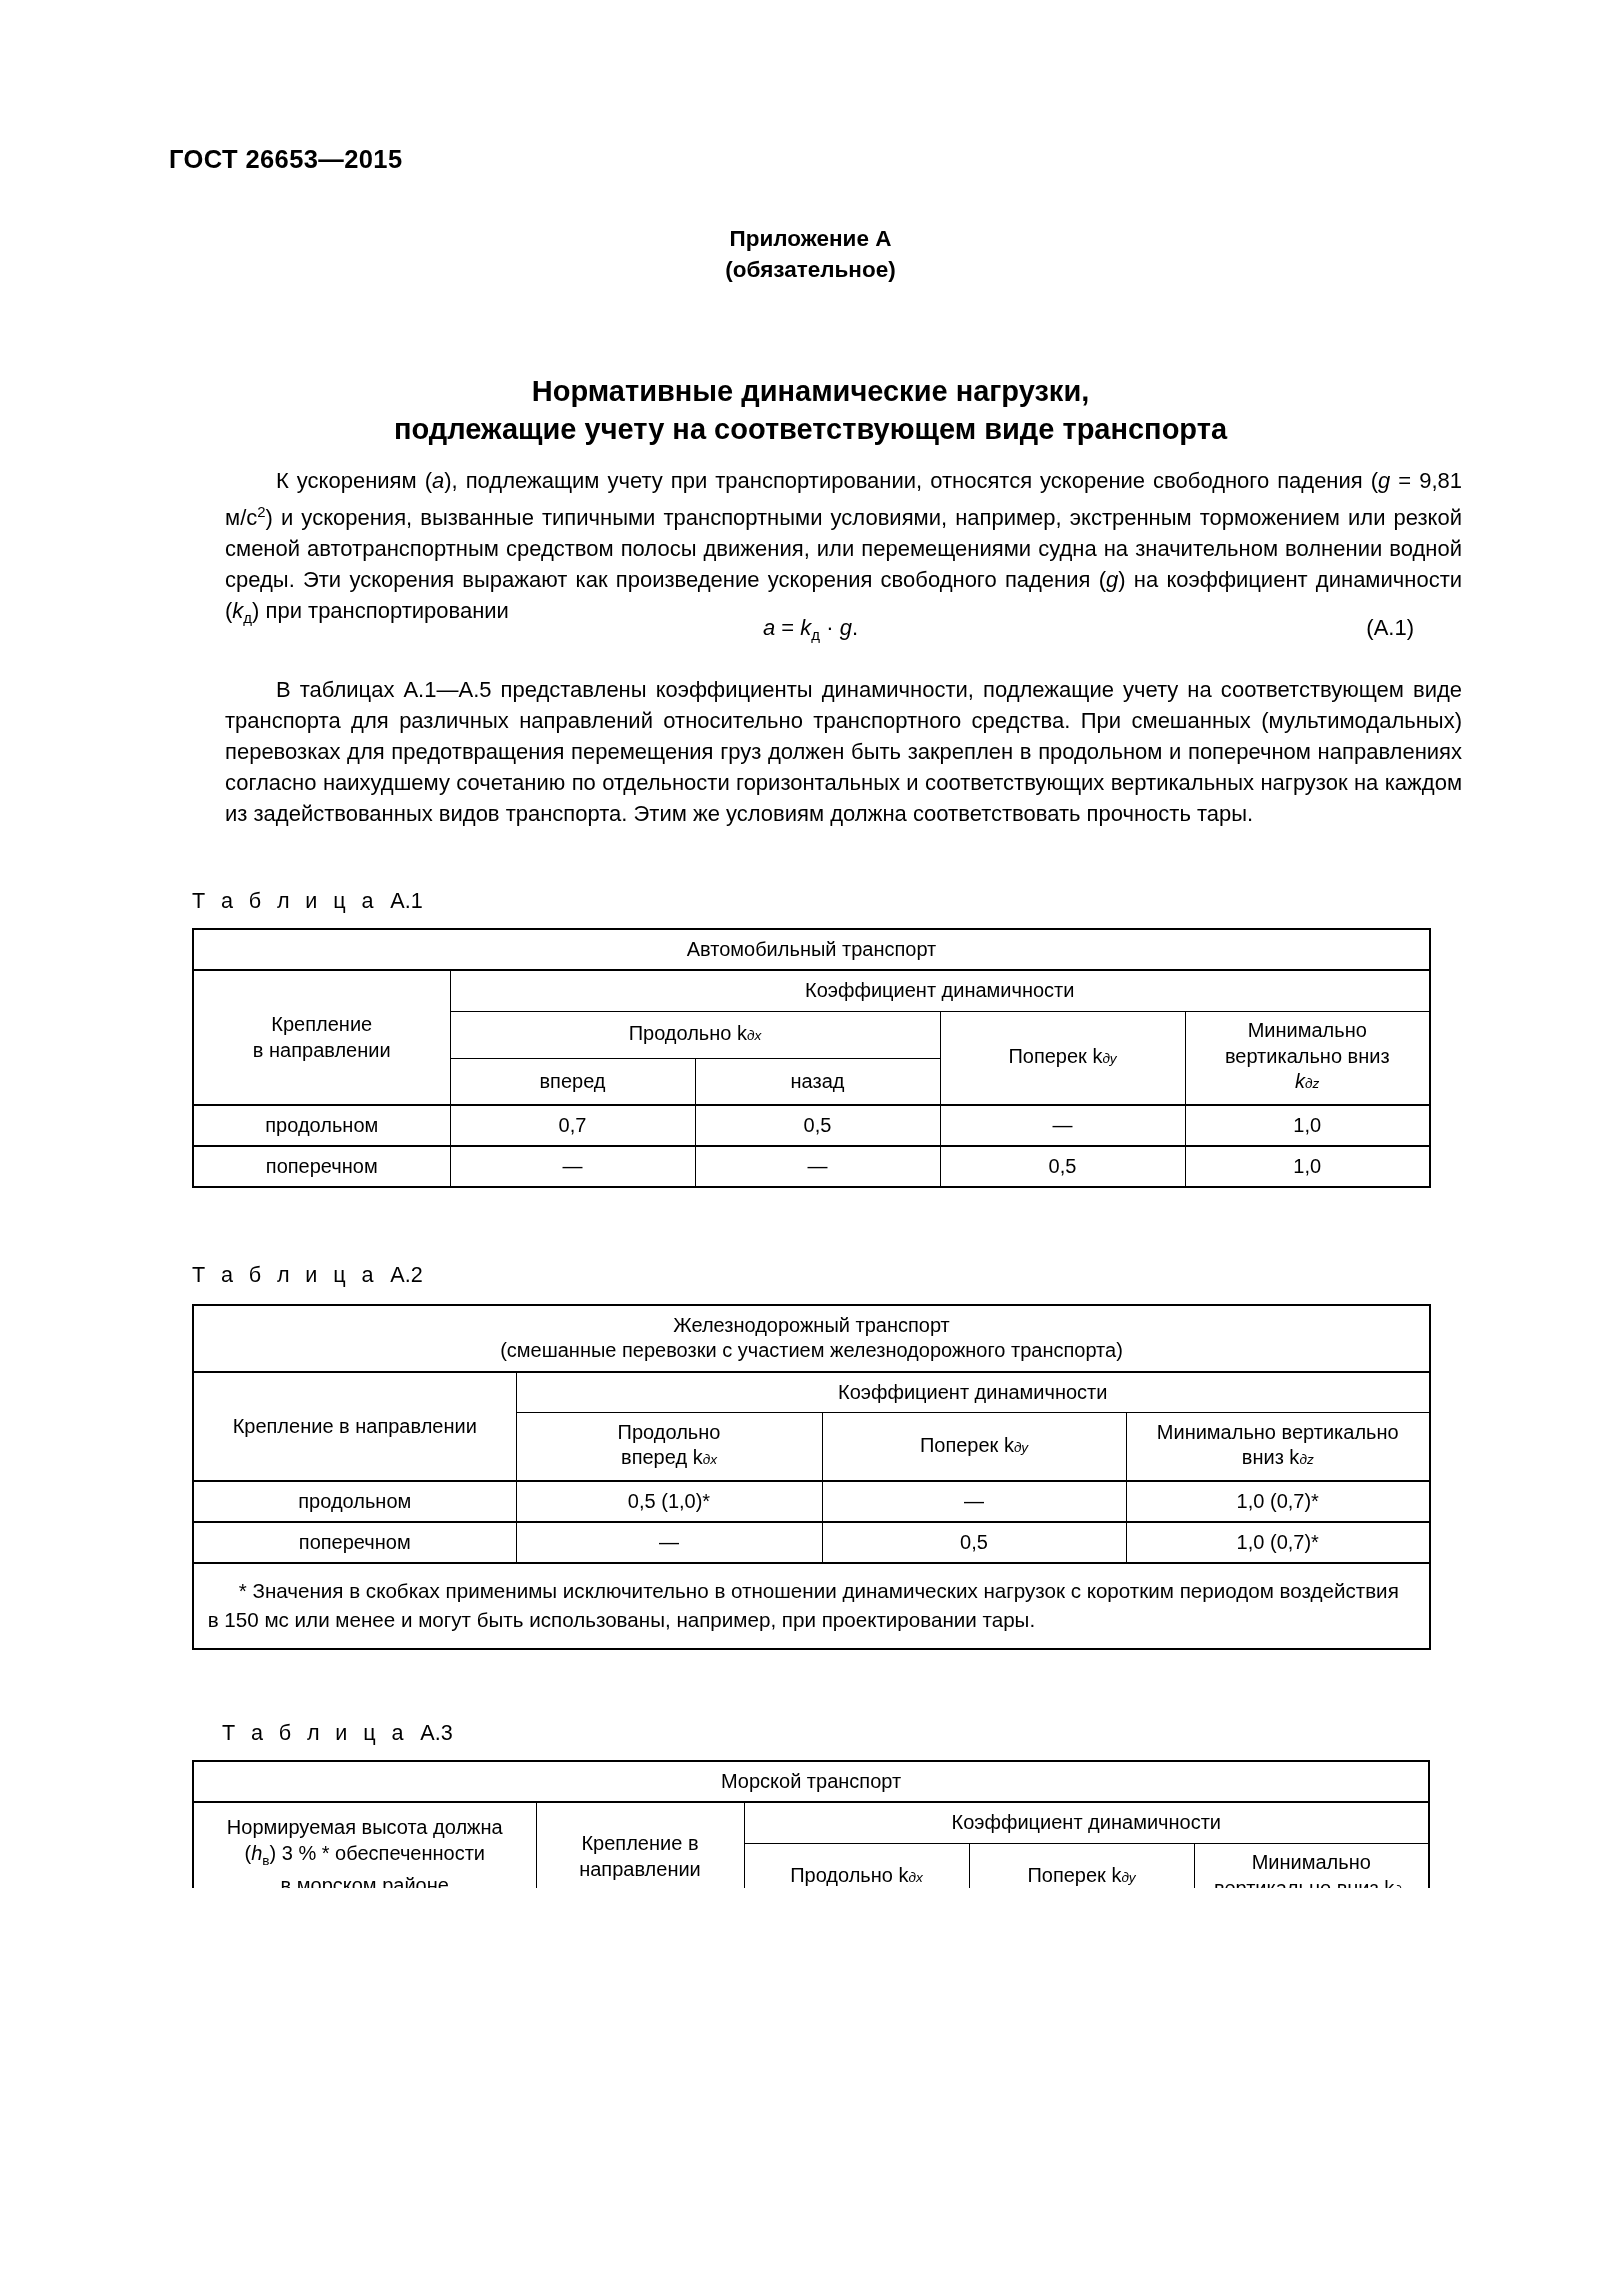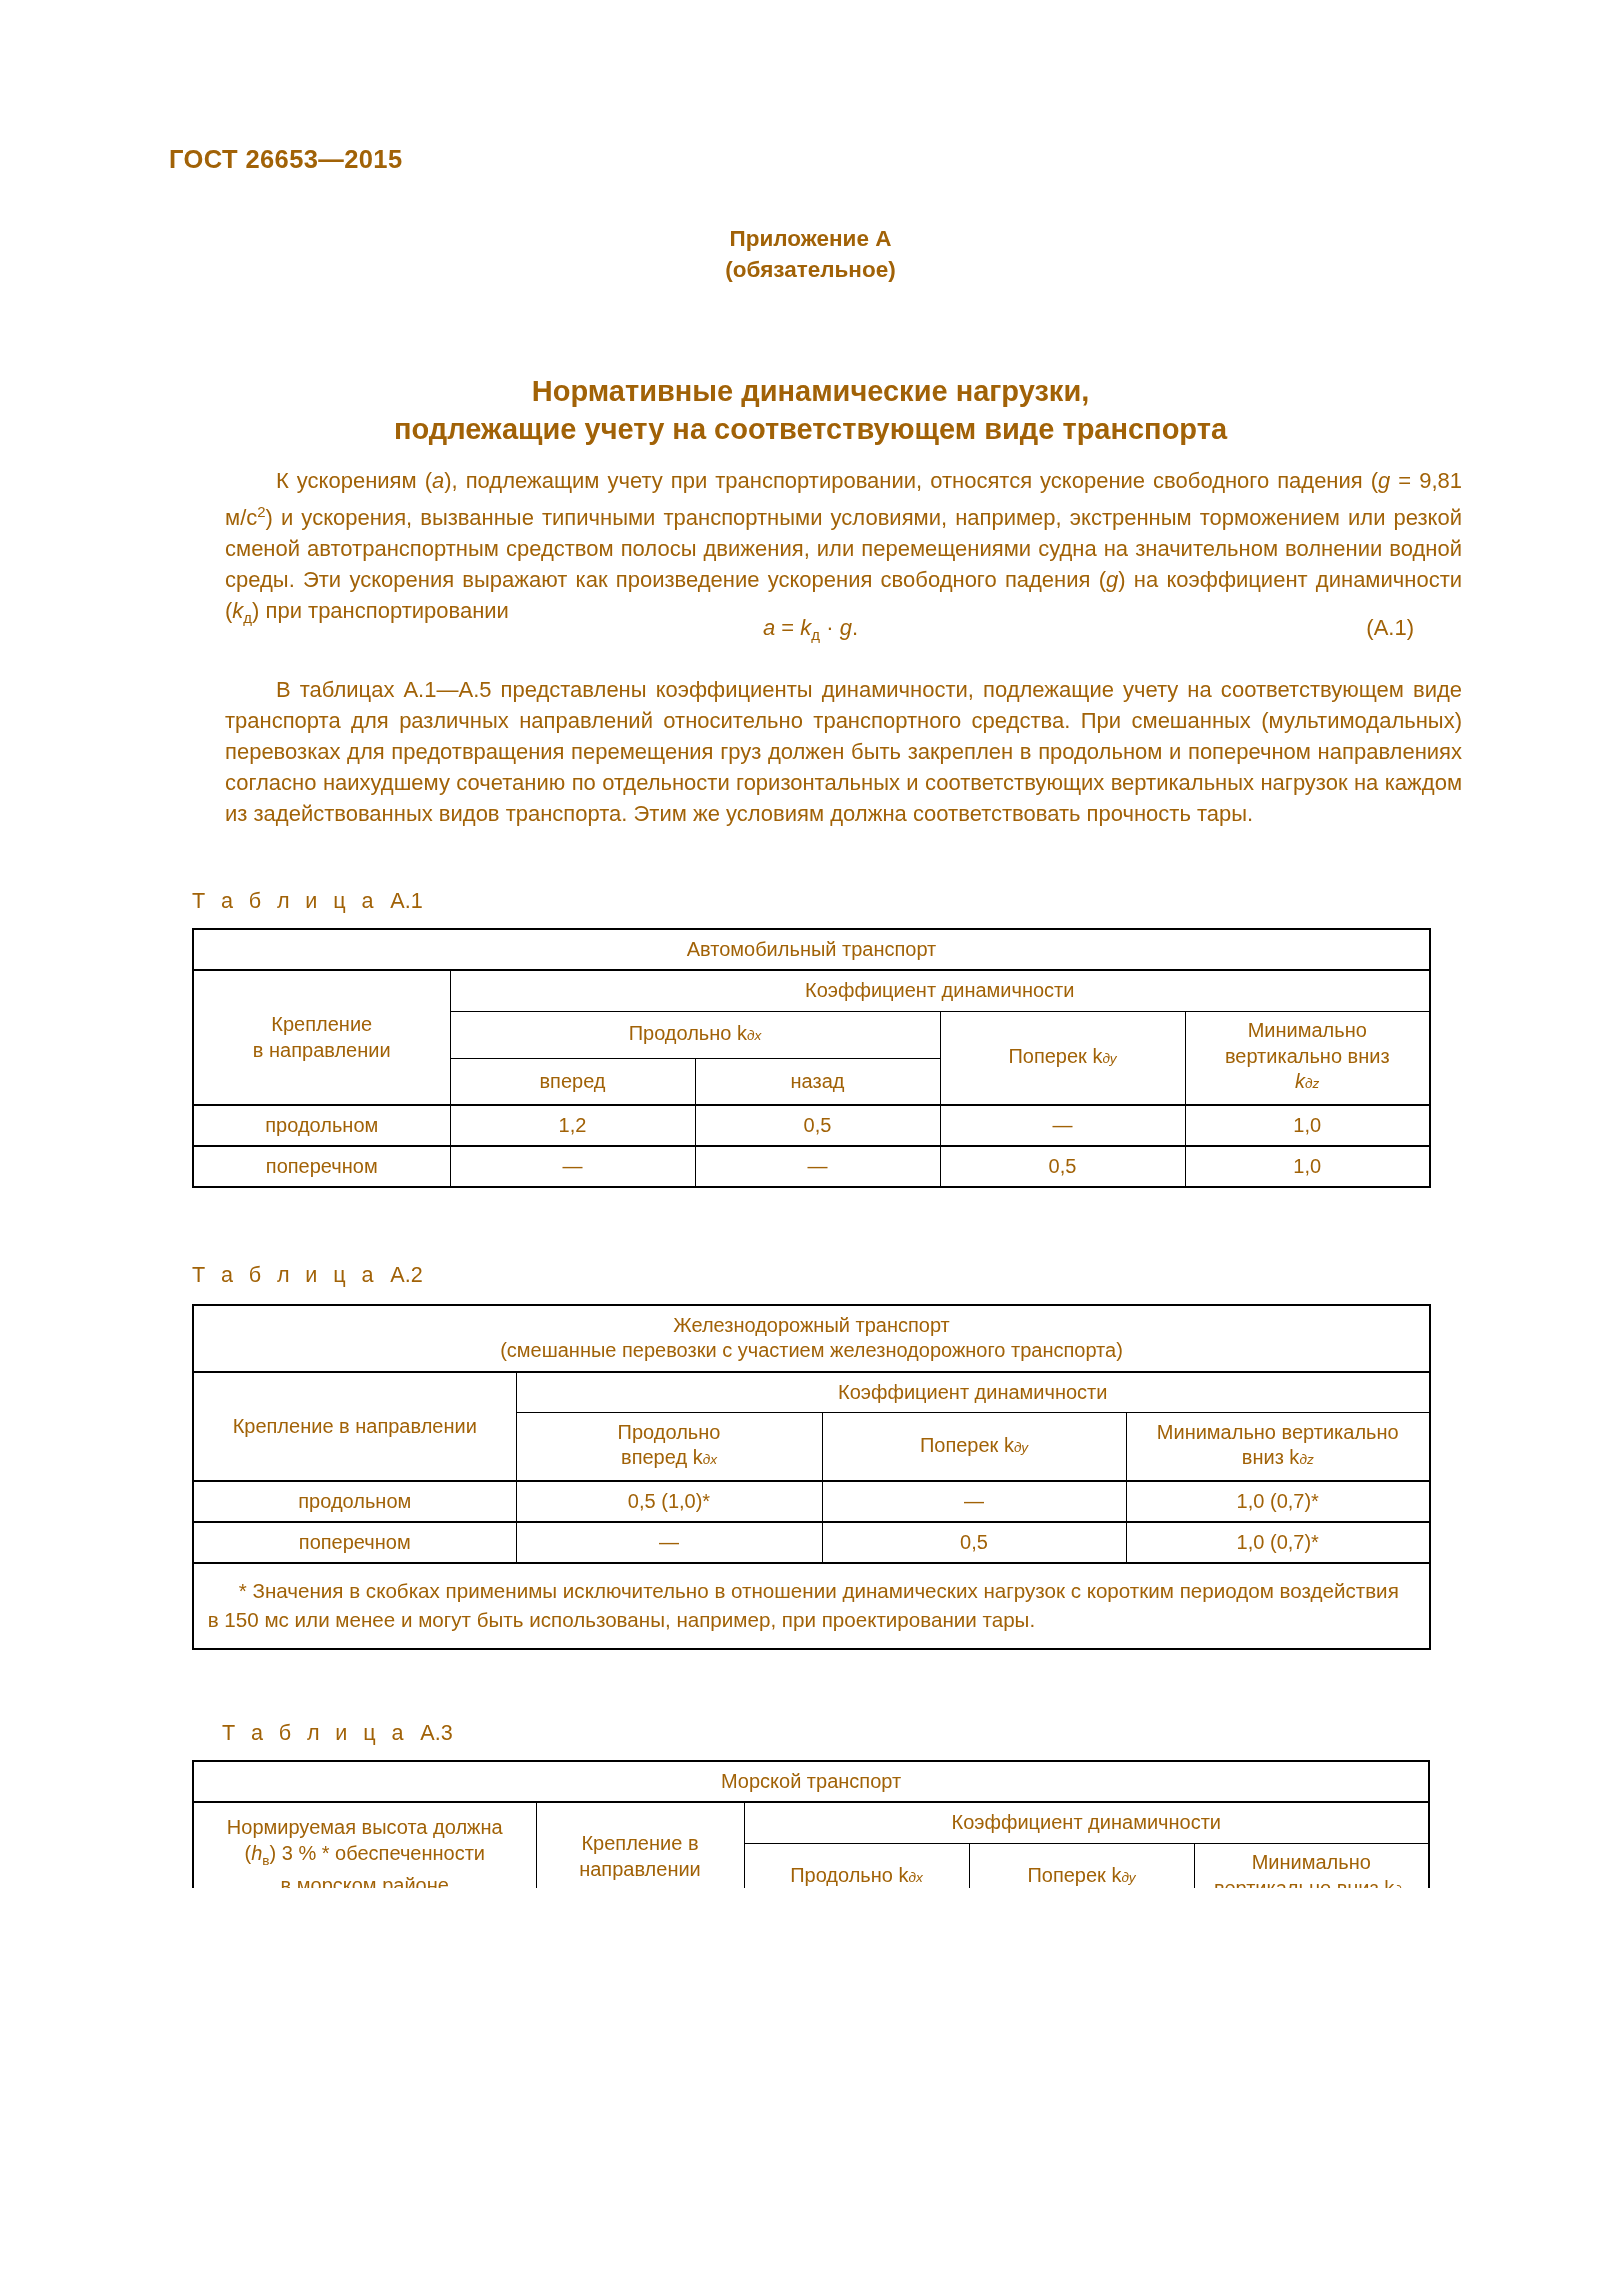--- a/index.html
+++ b/index.html
@@ -6,21 +6,21 @@
     margin: 0;
     padding: 0;
     background: #ffffff;
   }
   .page {
     position: relative;
     width: 1621px;
     height: 1888px;
     background: #ffffff;
     font-family: "Liberation Sans", sans-serif;
-    color: #a16207;
+    color: #000000;
     box-sizing: border-box;
     overflow: hidden;
   }
 
   .content {
     position: absolute;
     left: 192px;
     top: 0;
     width: 1237px;
   }
@@ -208,21 +208,21 @@
             <span>вертикально вниз</span><br>
             <i>k</i><span class="sub-it">дz</span>
           </td>
         </tr>
         <tr>
           <td class="thick-b">вперед</td>
           <td class="thick-b">назад</td>
         </tr>
         <tr>
           <td class="thick-t thick-b">продольном</td>
-          <td class="thick-t thick-b">1,2</td>
+          <td class="thick-t thick-b">0,7</td>
           <td class="thick-t thick-b">0,5</td>
           <td class="thick-t thick-b">—</td>
           <td class="thick-t thick-b">1,0</td>
         </tr>
         <tr>
           <td>поперечном</td>
           <td>—</td>
           <td>—</td>
           <td>0,5</td>
           <td>1,0</td>

